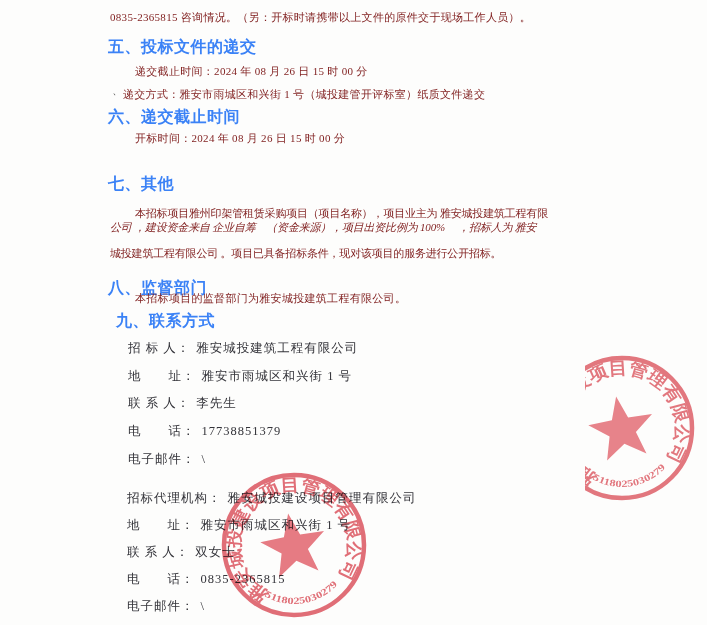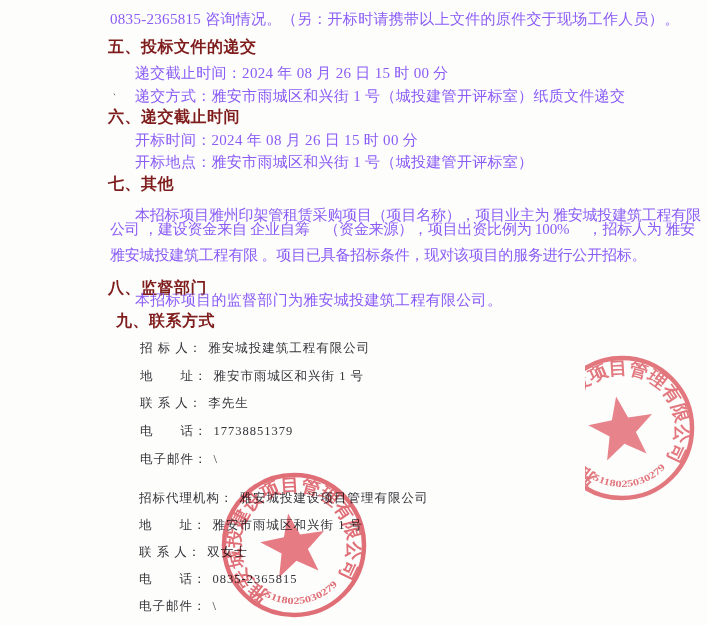--- a/index.html
+++ b/index.html
@@ -7,42 +7,42 @@
     width:707px;height:625px;
     background:#fcfcfb;
     font-family:"Liberation Serif","DejaVu Serif",serif;
     color:#35353b;
     position:relative;
     overflow:hidden;
   }
   .page{position:absolute;inset:0;background:#fdfdfc;}
   .line{
     position:absolute;
-    font-size:15px;
+    font-size:11px;
     letter-spacing:.3px;
     white-space:nowrap;
-    color:#8b5cf6;
+    color:#7f1d1d;
   }
   .heading{
     position:absolute;
     font-size:16px;
     font-weight:bold;
     letter-spacing:.5px;
     white-space:nowrap;
-    color:#7f1d1d;
+    color:#3b82f6;
   }
   .just{letter-spacing:-0.2px;}
   .contact-row{
     position:absolute;
     font-size:12.5px;
     letter-spacing:1px;
     white-space:nowrap;
     color:#34343a;
   }
-  .contact-row .lbl{margin-right:6px;margin-left:12px;}
+  .contact-row .lbl{margin-right:6px;}
   .stray{
     position:absolute;
     font-size:11px;
     color:#555;
   }
   
   .stamp{
     position:absolute;
     mix-blend-mode:multiply;
     opacity:.85;
@@ -63,30 +63,29 @@
 </head>
 <body>
 
 <div class="page">
 
   <div class="line" style="left:110px;top:10px;">0835-2365815 咨询情况。（另：开标时请携带以上文件的原件交于现场工作人员）。</div>
 
   <div class="heading" style="left:108px;top:37px;">五、投标文件的递交</div>
   <div class="line" style="left:135px;top:64px;">递交截止时间：2024 年 08 月 26 日  15 时 00 分</div>
   <div class="stray" style="left:112px;top:83px;">、</div>
-  <div class="line" style="left:135px;top:87px;text-align:center;">递交方式：雅安市雨城区和兴街 1 号（城投建管开评标室）纸质文件递交</div>
+  <div class="line" style="left:123px;top:87px;text-align:center;">递交方式：雅安市雨城区和兴街 1 号（城投建管开评标室）纸质文件递交</div>
 
   <div class="heading" style="left:108px;top:107px;">六、递交截止时间</div>
   <div class="line" style="left:135px;top:131px;">开标时间：2024 年 08 月 26 日  15 时 00 分</div>
-  <div class="line" style="left:135px;top:153px;">开标地点：雅安市雨城区和兴街 1 号（城投建管开评标室）</div>
 
   <div class="heading" style="left:108px;top:174px;">七、其他</div>
   <div class="line just" style="left:135px;top:206px;">本招标项目雅州印架管租赁采购项目（项目名称），项目业主为 雅安城投建筑工程有限</div>
-  <div class="line just" style="left:110px;top:220px;">公司 ，建设资金来自 企业自筹　（资金来源），项目出资比例为 100%　 ，招标人为 雅安</div>
-  <div class="line just" style="left:110px;top:246px;">雅安城投建筑工程有限 。项目已具备招标条件，现对该项目的服务进行公开招标。</div>
+  <div class="line just" style="left:110px;top:220px;font-style:italic;">公司 ，建设资金来自 企业自筹　（资金来源），项目出资比例为 100%　 ，招标人为 雅安</div>
+  <div class="line just" style="left:110px;top:246px;">城投建筑工程有限公司 。项目已具备招标条件，现对该项目的服务进行公开招标。</div>
 
   <div class="heading" style="left:108px;top:278px;">八、监督部门</div>
   <div class="line" style="left:135px;top:291px;">本招标项目的监督部门为雅安城投建筑工程有限公司。</div>
 
   <div class="heading" style="left:116px;top:311px;">九、联系方式</div>
 
   <div class="contact-row" style="left:128px;top:340px;">
     <span class="lbl">招 标 人：</span><span>雅安城投建筑工程有限公司</span>
   </div>
   <div class="contact-row" style="left:128px;top:368px;">

